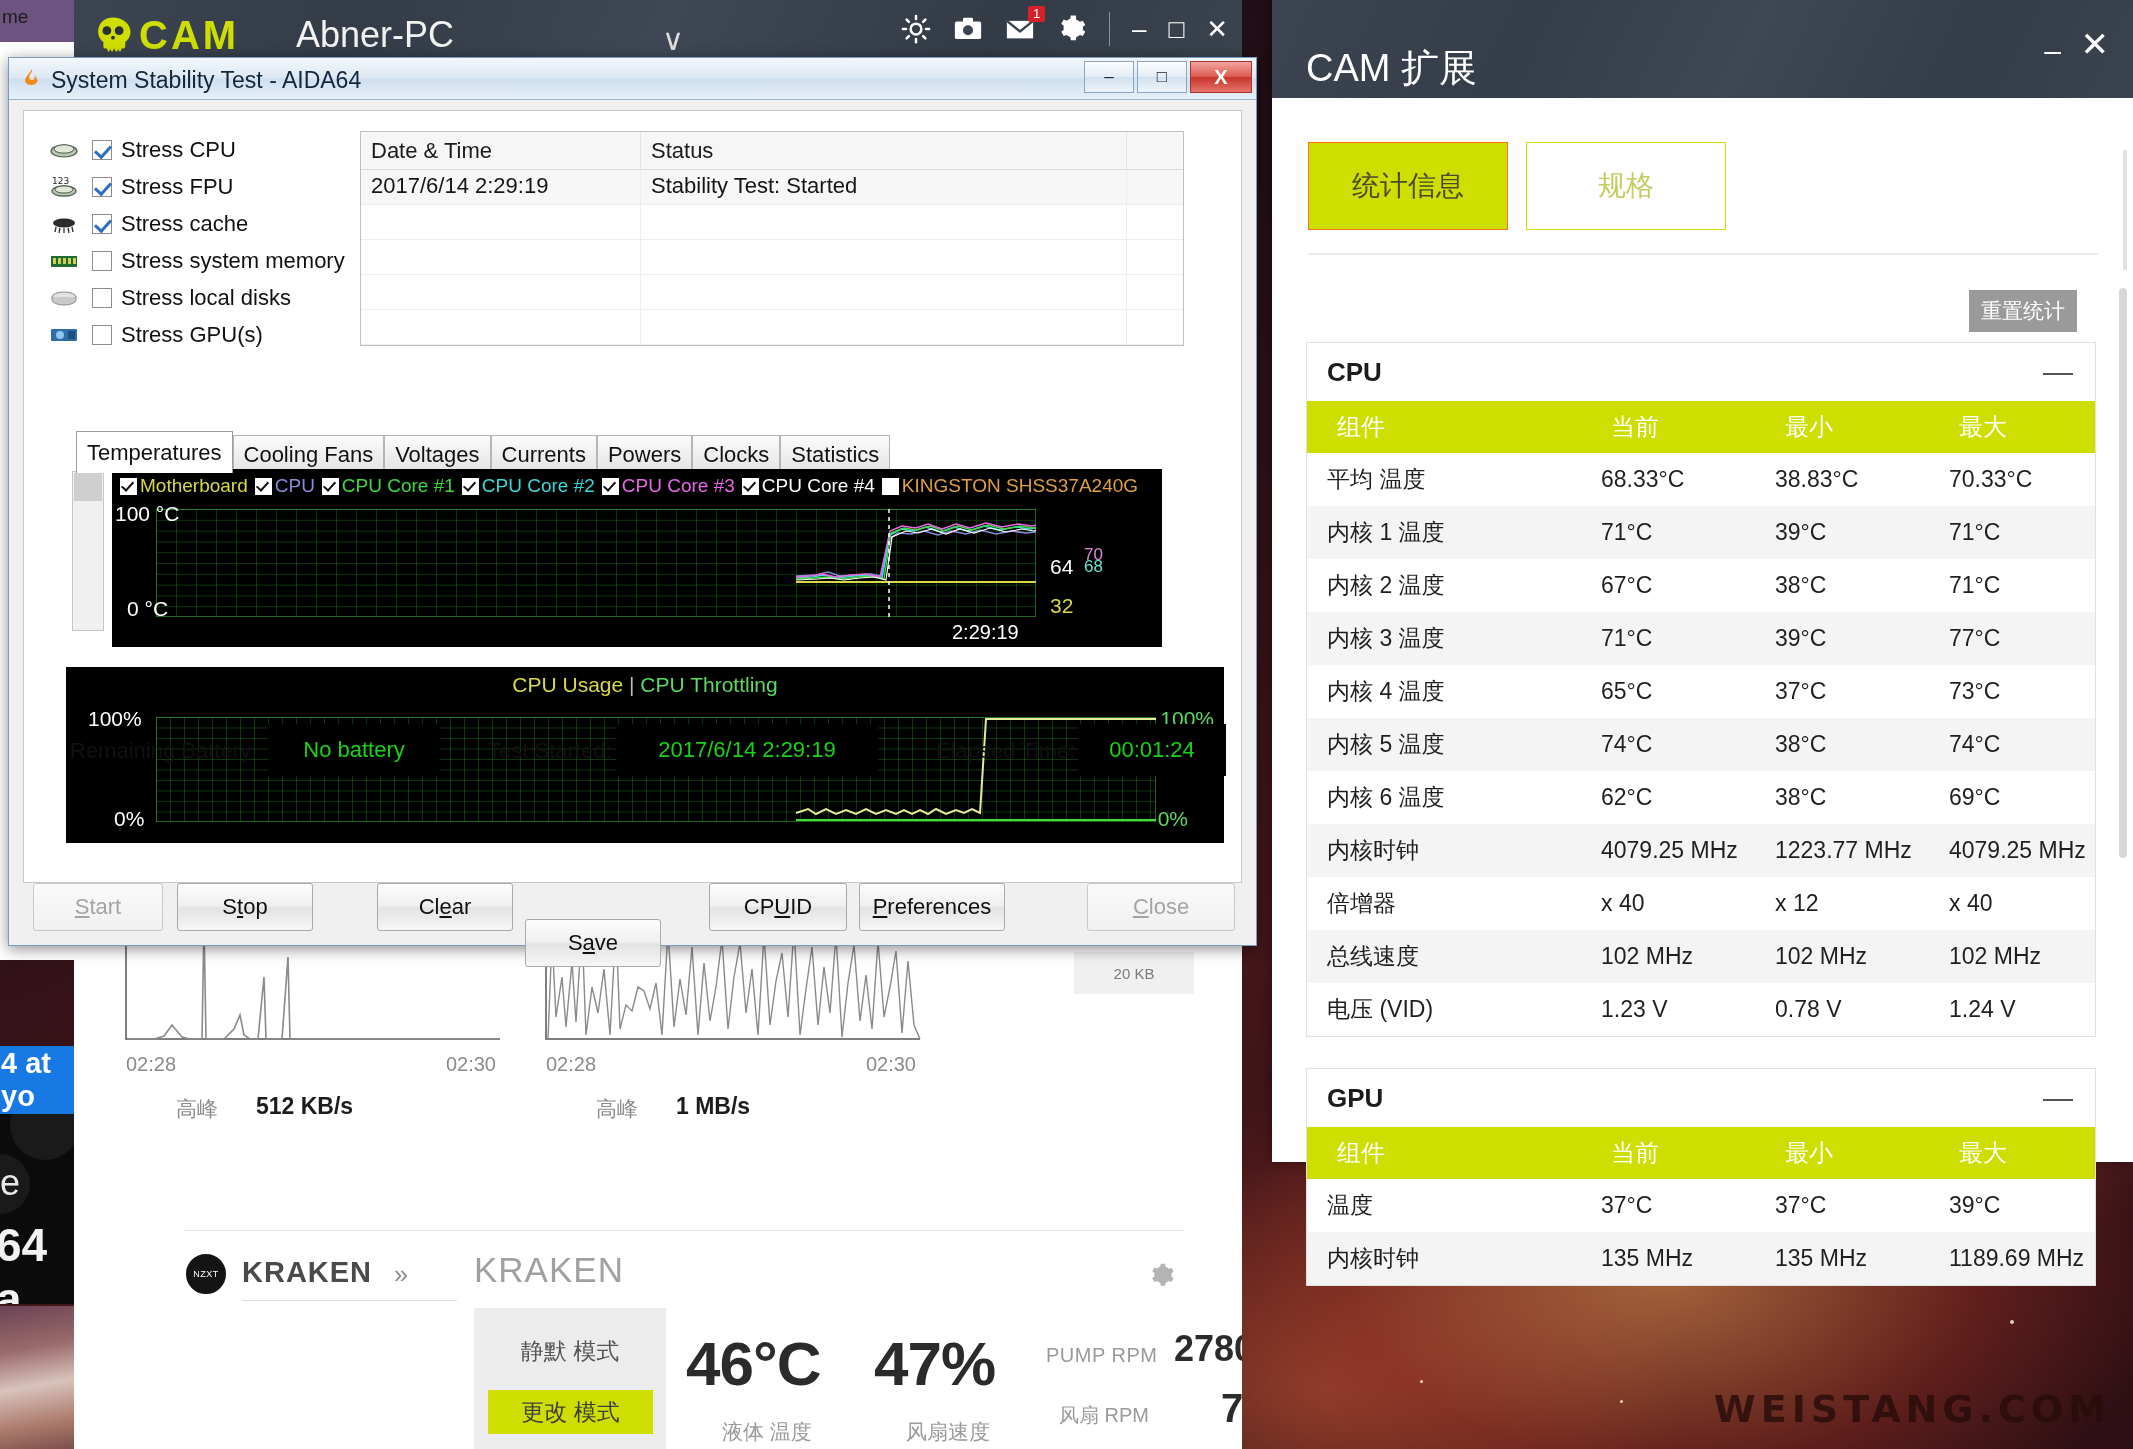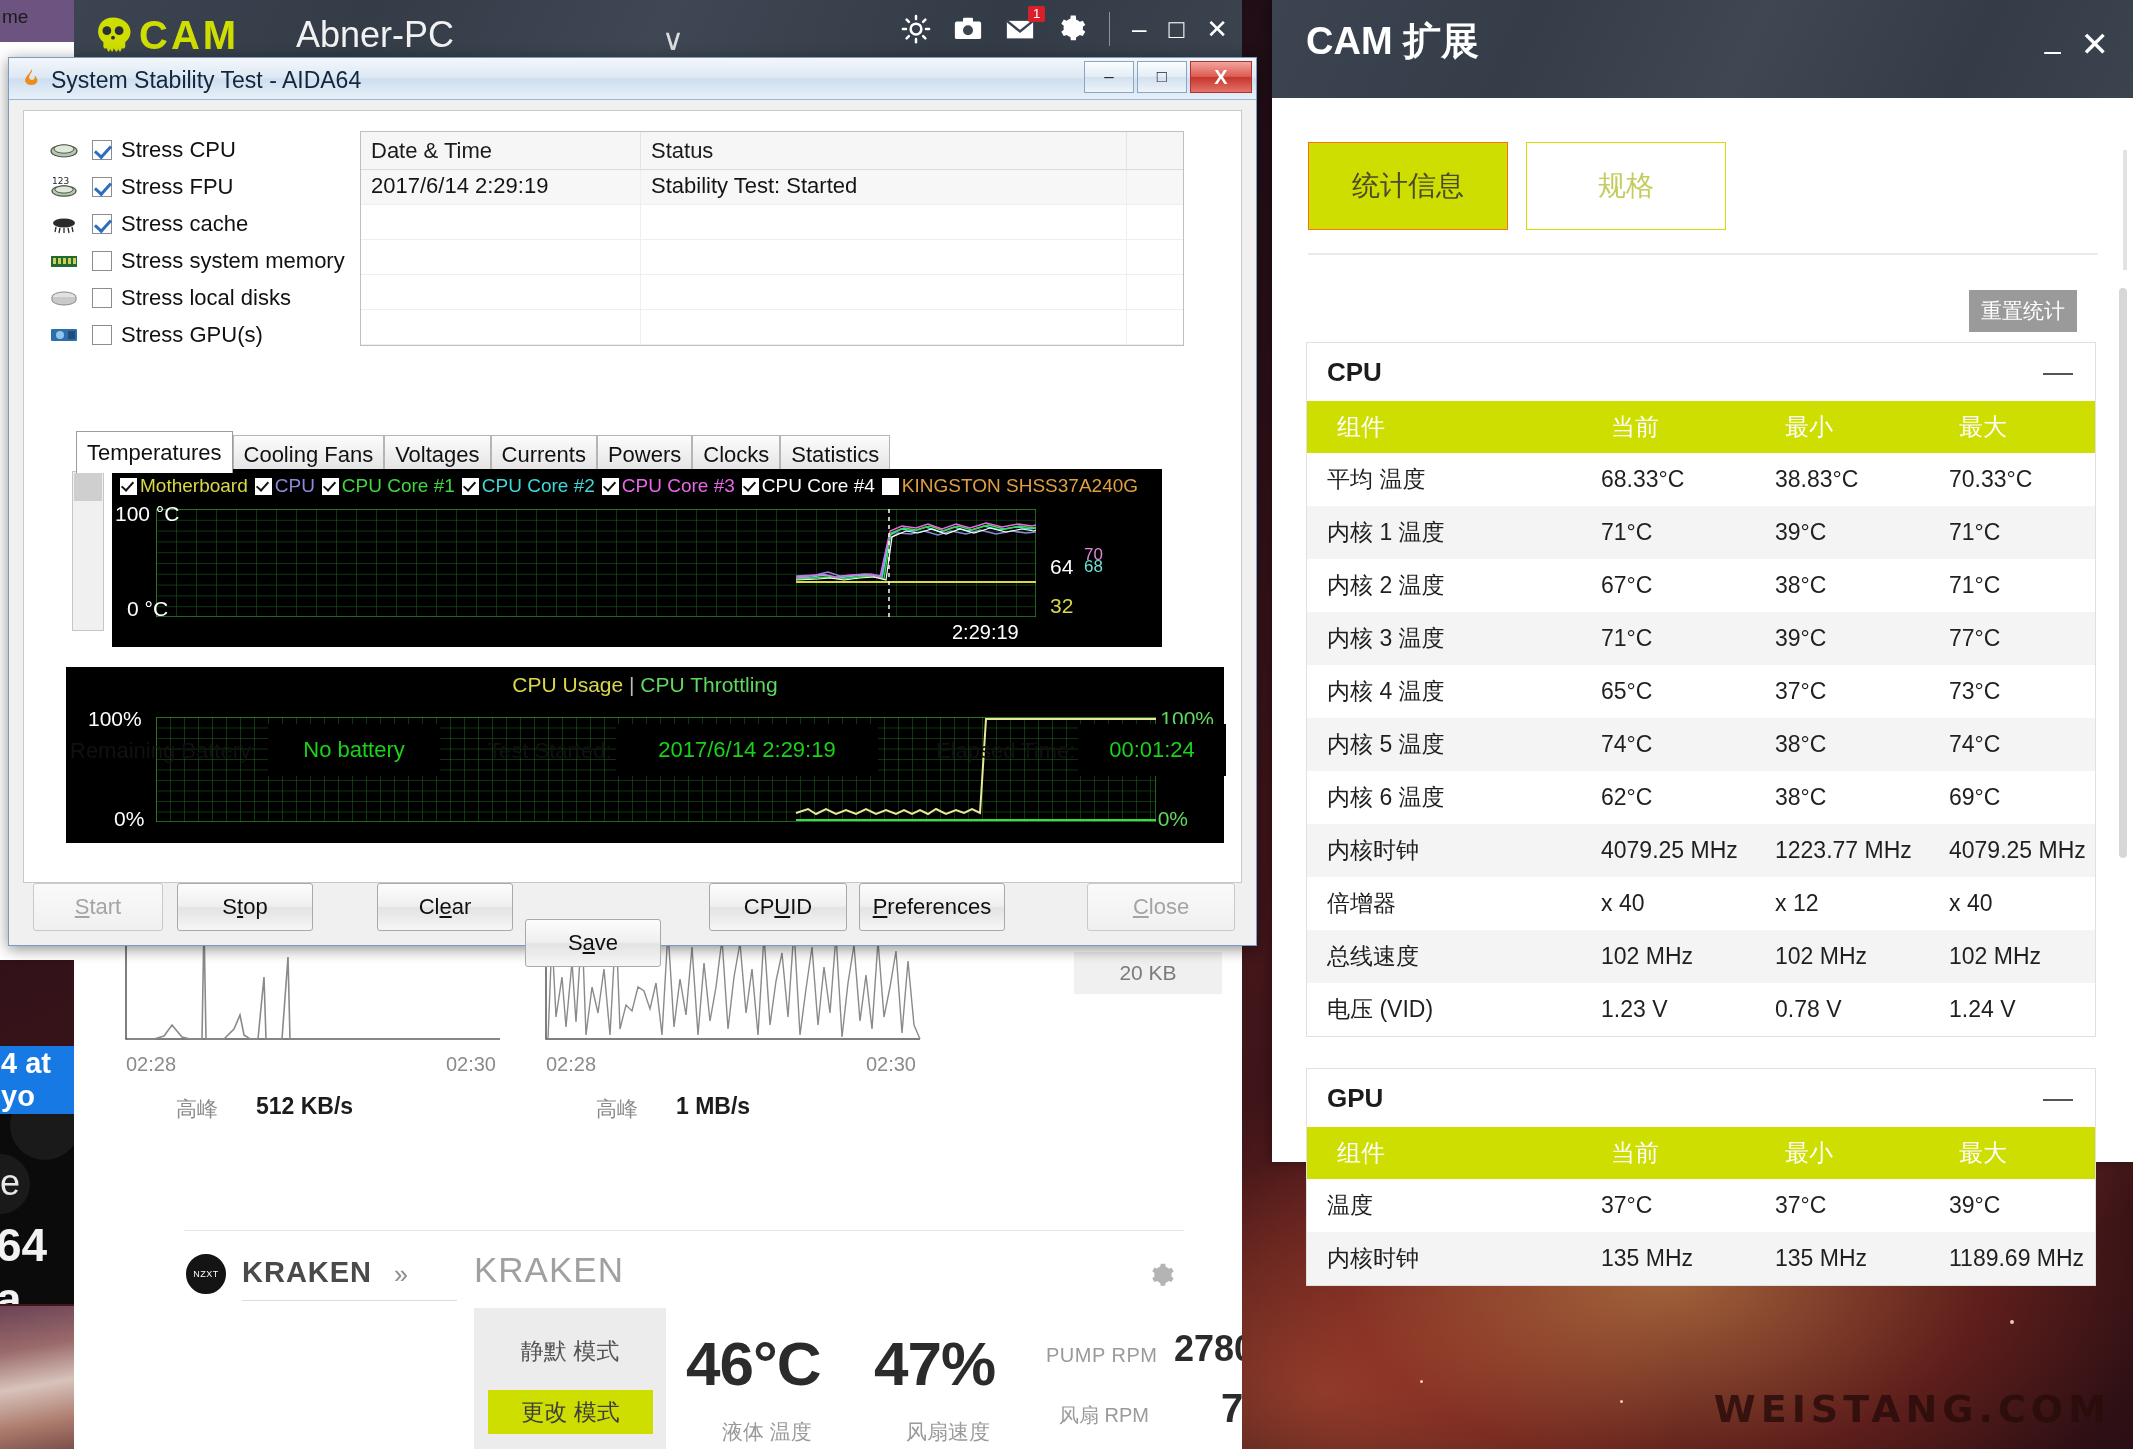--- a/index.html
+++ b/index.html
@@ -107,22 +107,22 @@
   .net-graphs { position: absolute; left: 50px; top: 845px; width: 860px; height: 230px; }
   .net-g { position: absolute; top: 0; width: 378px; height: 230px; }
   .net-g.g1 { left: 0; }
   .net-g.g2 { left: 420px; }
   .net-plot { position: absolute; left: 0; top: 0; width: 378px; height: 130px; }
   .net-axis-l { position: absolute; left: 2px; top: 136px; font-size: 20px; color: #8b8b8b; }
   .net-axis-r { position: absolute; right: 6px; top: 136px; font-size: 20px; color: #8b8b8b; }
   .net-peak-l { position: absolute; left: 52px; top: 178px; font-size: 21px; color: #8b8b8b; }
   .net-peak-v { position: absolute; left: 132px; top: 176px; font-size: 23px; color: #1c1c1c; font-weight: 700; }
   .kb-chip {
-    position: absolute; left: 1000px; top: 880px; width: 148px; height: 42px;
-    background: #f0f0f0; color: #7b7b7b; font-size: 21px;
+    position: absolute; left: 1000px; top: 880px; width: 120px; height: 42px;
+    background: #f0f0f0; color: #7b7b7b; font-size: 15px;
     display: flex; align-items: center; justify-content: center;
   }
 
   .kraken-sep { position: absolute; left: 110px; top: 1158px; width: 1000px; height: 1px; background: #e6e6e6; }
   .kraken-left { position: absolute; left: 112px; top: 1178px; width: 280px; height: 60px; }
   .nzxt-badge {
     position: absolute; left: 0; top: 4px; width: 40px; height: 40px;
     border-radius: 50%; background: #141414; color: #fff;
     display:flex; align-items:center; justify-content:center; font-size: 9px; letter-spacing:.5px;
     border: 2px solid #141414;
@@ -289,21 +289,21 @@
 
   
   .ext {
     position: absolute; left: 1272px; top: 0; width: 861px; height: 1162px;
     background: #fff; box-shadow: -2px 0 10px rgba(0,0,0,.35);
   }
   .ext-title {
     position: absolute; left: 0; top: 0; right: 0; height: 98px;
     background: linear-gradient(115deg,#3b4450 0%, #343d48 30%, #3e4752 55%, #343c47 80%, #3a434e 100%);
   }
-  .ext-title .t { position: absolute; left: 34px; top: 16px; font-size: 38px; color: #fff; font-weight: 700; }
+  .ext-title .t { position: absolute; left: 34px; top: 43px; font-size: 38px; color: #fff; font-weight: 400; }
   .ext-title .min { position: absolute; right: 72px; top: 34px; color: #fff; font-size: 30px; }
   .ext-title .cls { position: absolute; right: 24px; top: 24px; color: #fff; font-size: 34px; }
 
   .ext-tabs { position: absolute; left: 36px; top: 142px; display: flex; gap: 18px; }
   .ext-tab {
     width: 200px; height: 88px; display: flex; align-items: center; justify-content: center;
     font-size: 28px;
   }
   .ext-tab.active { background: #cede00; color: #4b4b2a; border: 1px solid #f97316; }
   .ext-tab.idle { background: #fff; color: #c3cc5e; border: 1px solid #cede00; }

